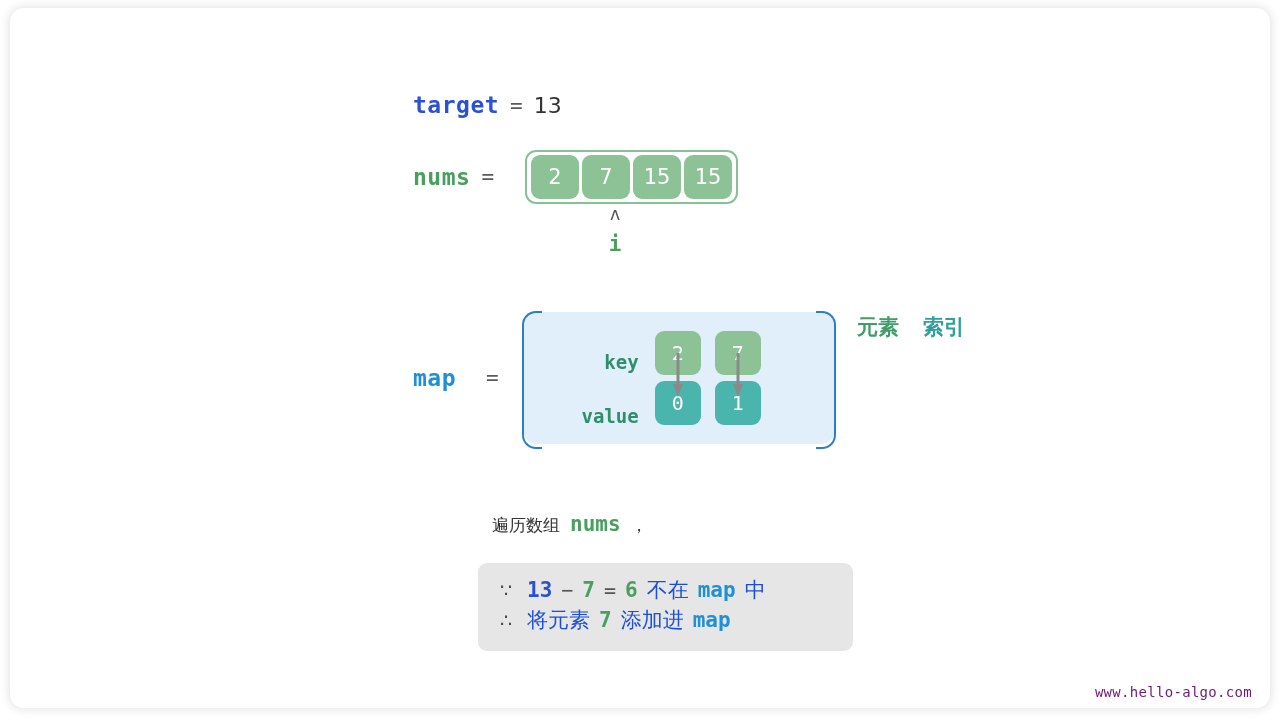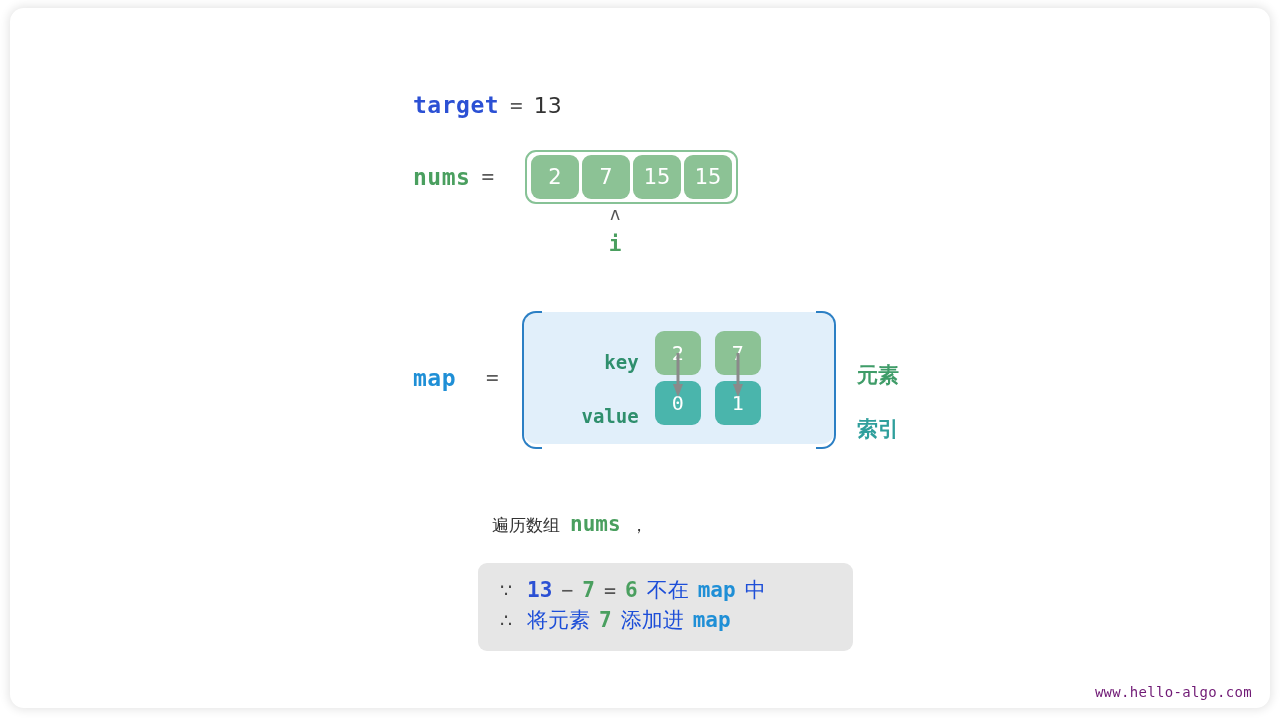--- a/index.html
+++ b/index.html
@@ -240,22 +240,22 @@
     pointer-events: none;
   }
 
   
   .legend {
     position: absolute;
     left: 857px;
     top: 312px;
     height: 132px;
     display: flex;
-    flex-direction: column;
-    justify-content: flex-end;
+    flex-direction: row;
+    justify-content: center;
     gap: 24px;
   }
   .legend-item {
     font-family: "DejaVu Sans", sans-serif;
     font-weight: bold;
     font-size: 21px;
     height: 30px;
     line-height: 30px;
   }
   .legend-elem { color: #3f9c68; }

